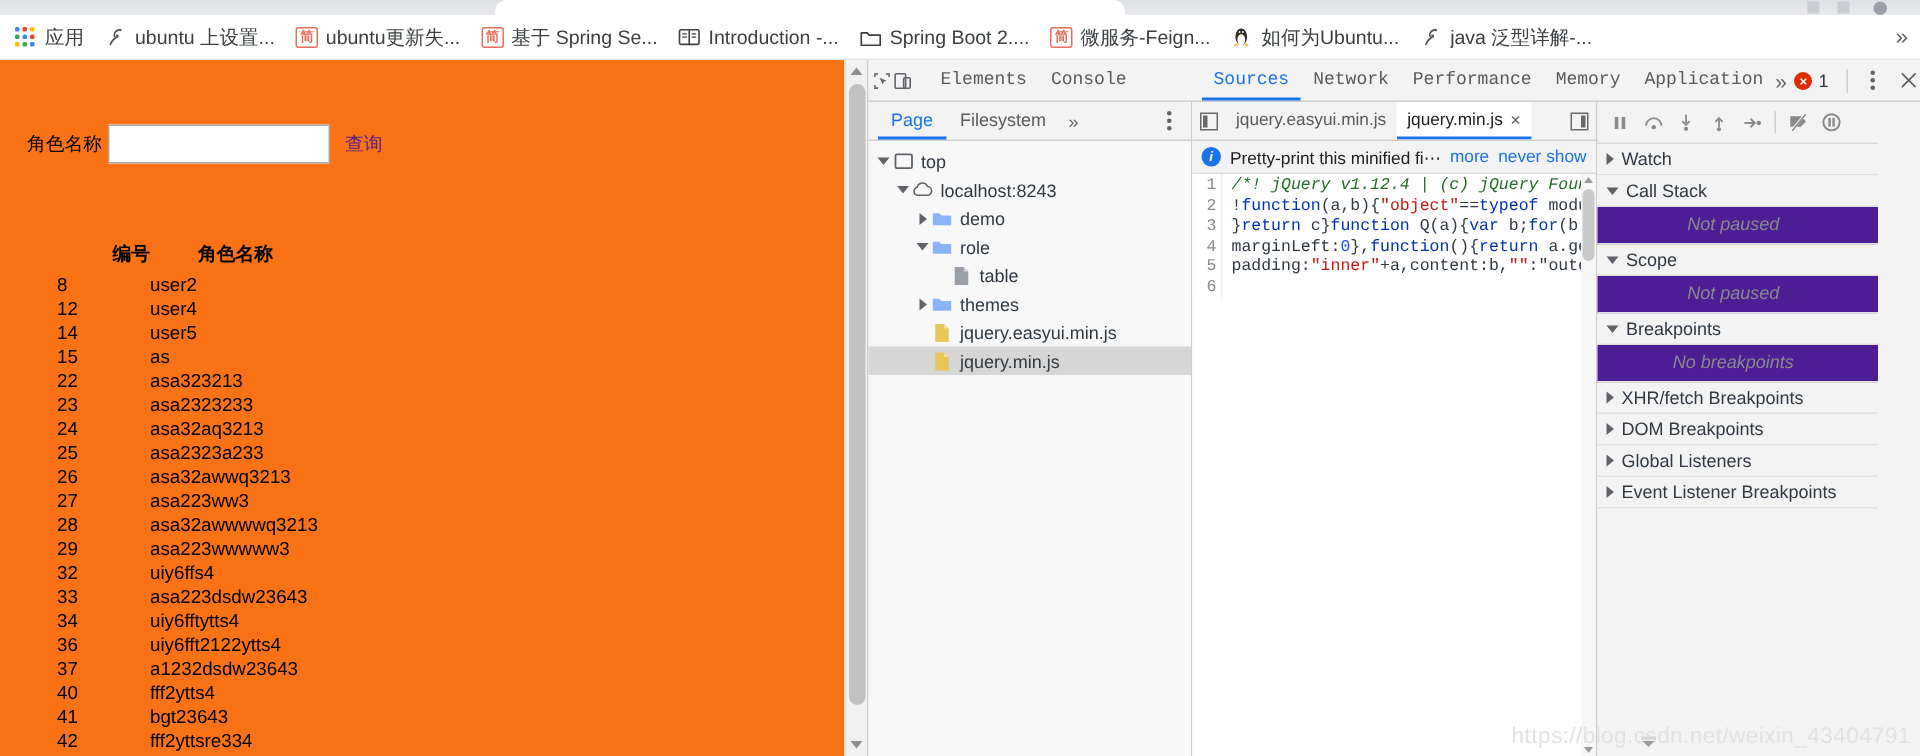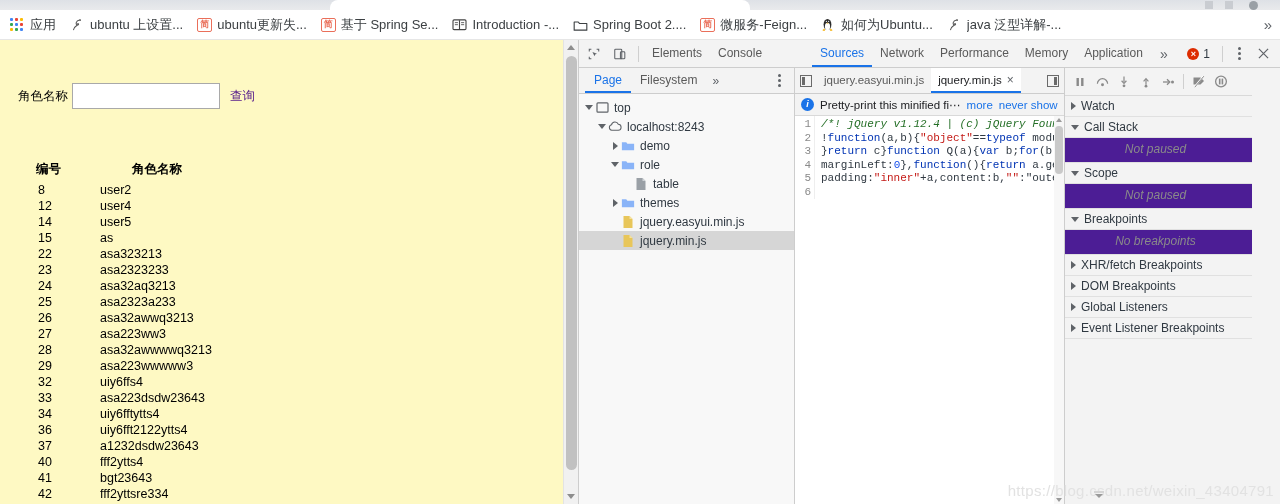--- a/index.html
+++ b/index.html
@@ -54,21 +54,21 @@
   .ic-folder{ width:14px;height:12px; }
   
   .ic-peng{ width:13px;height:15px; }
   
   .ic-sq{ width:14px;height:14px; }
   .chev-more{ font-size:15px; color:#5f6368; padding:0 4px; }
 
   
   .page{
     position:absolute; left:0; top:40px; width:563px; height:464px;
-    background:#fef9c3; overflow:hidden;
+    background:#f97316; overflow:hidden;
   }
   .form-row{
     position:absolute; left:18px; top:43px;
     display:flex; align-items:center; gap:0px;
   }
   .form-row .flabel{ font-size:12.5px; color:#000; margin-right:4px; }
   .qinput{
     width:148px; height:26px; border:1px solid #a9a9a9; background:#fff;
     font-family:"Liberation Sans", sans-serif; font-size:12px; padding:2px 4px;
     outline:none;
@@ -76,21 +76,21 @@
   .qlink{ margin-left:10px; font-size:12.5px; color:#551a8b; cursor:pointer; }
 
   .rtable{
     position:absolute; left:0px; top:120px; width:330px;
     border-collapse:collapse; font-size:12.5px; color:#000;
   }
   .rtable th{ font-weight:bold; padding:1px 0 4px 0; text-align:left; }
   .rtable td{ padding:1px 0; text-align:left; vertical-align:top; }
   .rtable .c-id{ width:100px; padding-left:38px; }
   .rtable .c-nm{ width:230px; padding-left:0px; }
-  .rtable th.c-id{ padding-left:36px; }
+  .rtable th.c-id{ padding-left:36px;text-align:right; }
   .rtable th.c-nm{ padding-left:32px; }
 
   .page-scroll{
     position:absolute; left:563px; top:40px; width:15px; height:464px;
     background:#f1f1f1; border-left:1px solid #e3e3e3;
   }
   .page-scroll .thumb{
     position:absolute; left:2px; top:16px; width:11px; height:414px;
     background:#c1c1c1; border-radius:6px;
   }
@@ -106,21 +106,21 @@
     position:absolute; left:578px; top:40px; width:702px; height:464px;
     background:#f3f3f3; border-left:1px solid #cdcdcd;
     font-size:12px; color:#303942;
   }
   .dt-toolbar{
     height:28px; display:flex; align-items:center; gap:0;
     border-bottom:1px solid #cdcdcd; background:#f3f3f3; padding:0 2px;
   }
   .dt-ibtn{ width:26px; height:26px; display:flex; align-items:center; justify-content:center; cursor:pointer; }
   .dt-sep{ width:1px; height:16px; background:#cfcfcf; margin:0 5px; }
-  .dt-tabs{ display:flex; align-items:center; height:28px; }
+  .dt-tabs{ display:flex; align-items:center; height:28px;font-family:Liberation Mono, monospace; }
   .dt-tab{
     padding:0 8px; height:27px; line-height:27px; font-size:12px; color:#5a5a5a;
     cursor:pointer; white-space:nowrap;
   }
   .dt-tab.active{ color:#1a73e8; box-shadow:inset 0 -2px 0 #1a73e8;margin-left:42px; }
   .dt-right{ margin-left:auto; display:flex; align-items:center; gap:2px; padding-right:2px; }
   .err-badge{ display:flex; align-items:center; gap:4px; padding:0 5px; cursor:pointer; }
   .err-dot{
     width:12px;height:12px;border-radius:50%;background:#dd2c00;color:#fff;
     font-size:9px;line-height:12px;text-align:center;font-weight:bold;

